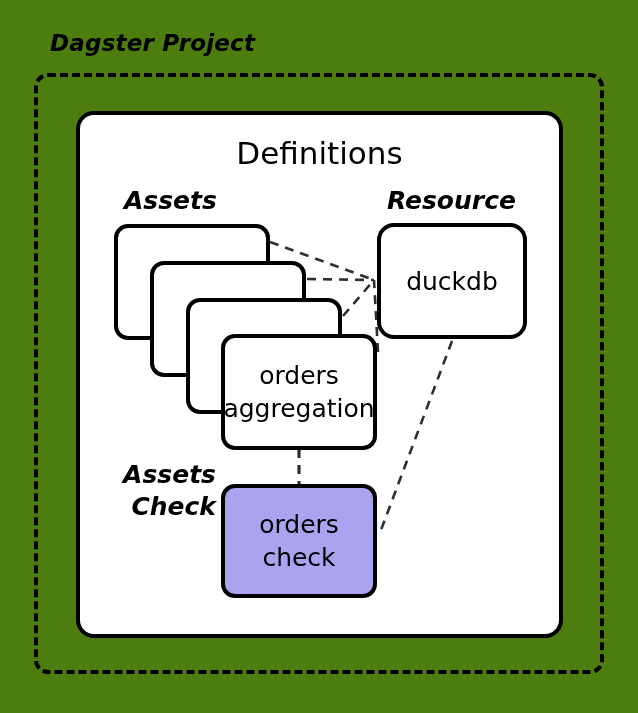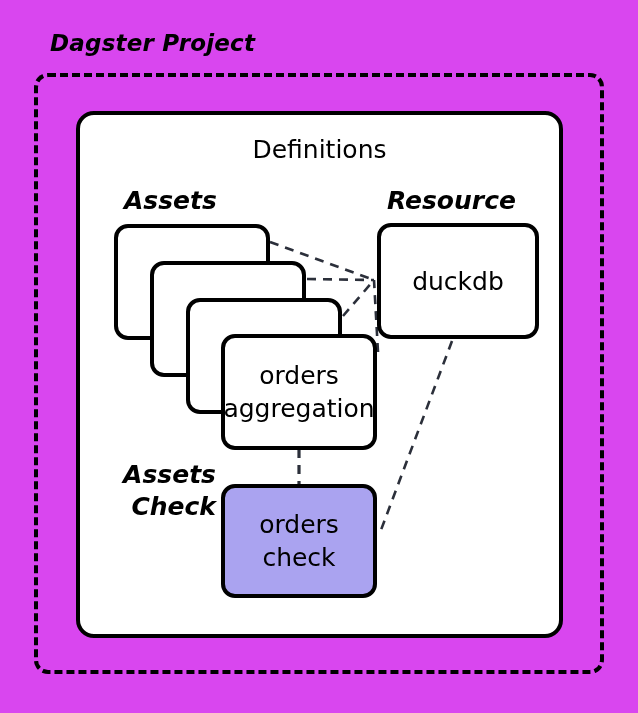--- a/index.html
+++ b/index.html
@@ -4,21 +4,21 @@
 <style>
   html, body {
     margin: 0;
     padding: 0;
     background: #ffffff;
   }
   #canvas {
     position: relative;
     width: 638px;
     height: 713px;
-    background: #d946ef;
+    background: #4d7c0f;
     font-family: "DejaVu Sans", "Liberation Sans", sans-serif;
     overflow: hidden;
   }
   
   .project-frame {
     position: absolute;
     left: 34px;
     top: 73px;
     width: 570px;
     height: 601px;
@@ -49,21 +49,21 @@
     border-radius: 18px;
     box-sizing: border-box;
     background: #ffffff;
   }
   .definitions-title {
     position: absolute;
     left: 76px;
     top: 135px;
     width: 487px;
     text-align: center;
-    font-size: 25px;
+    font-size: 31px;
     color: #000000;
   }
   
   .group-label {
     position: absolute;
     font-size: 25px;
     font-style: italic;
     font-weight: 600;
     color: #000000;
     white-space: nowrap;
@@ -100,23 +100,24 @@
   }
   
   .asset-card { width: 156px; height: 116px; }
   .asset-card-1 { left: 114px; top: 224px; z-index: 4; }
   .asset-card-2 { left: 150px; top: 261px; z-index: 5; }
   .asset-card-3 { left: 186px; top: 298px; z-index: 6; }
   .asset-card-4 { left: 221px; top: 334px; z-index: 7; }
   .node-duckdb {
     left: 377px;
     top: 223px;
-    width: 162px;
+    width: 150px;
     height: 116px;
     z-index: 6;
+    border-radius: 17px;
   }
   .node-orders-check {
     left: 221px;
     top: 484px;
     width: 156px;
     height: 114px;
     background: #AAA3F0;
     z-index: 7;
   }
   .node-text { white-space: pre-line; }

